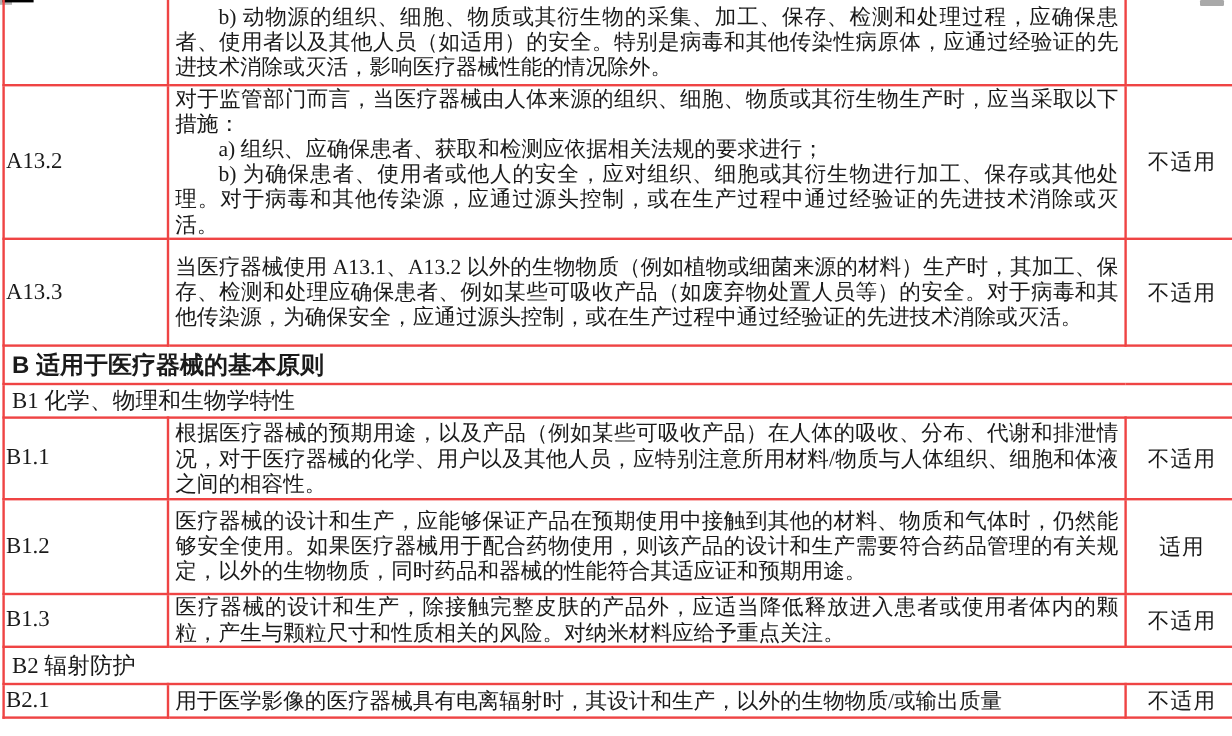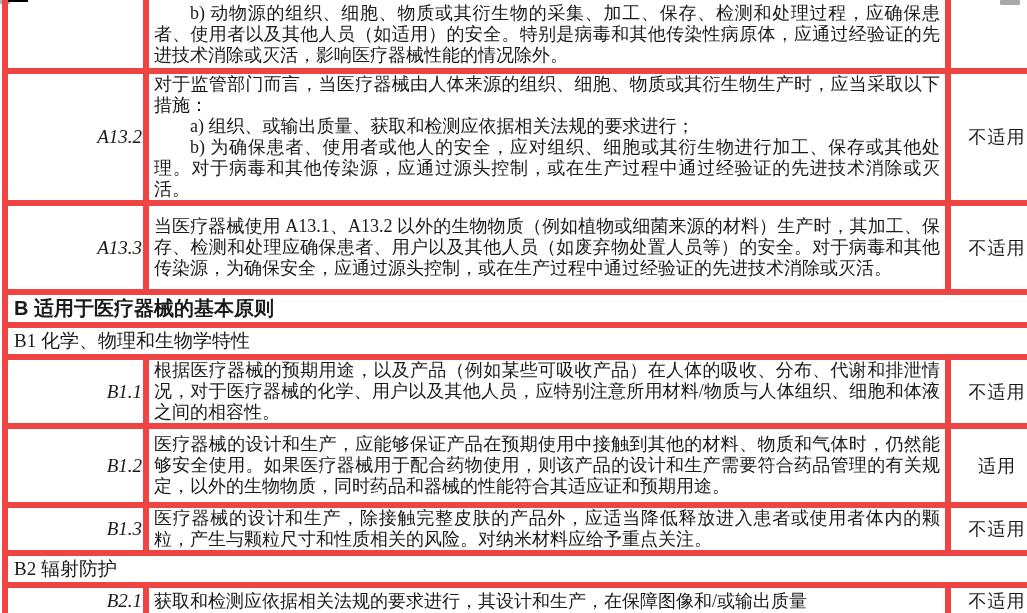--- a/index.html
+++ b/index.html
@@ -11,28 +11,28 @@
   }
   .page { position: relative; width: 1027px; height: 613px; }
 
   table.doc {
     position: absolute; left: 2px; top: 0;
     border-collapse: collapse;
     table-layout: fixed;
     width: 1017px;
   }
   table.doc td {
-    border: 6px solid #ef4444;
+    border: 2px solid #ef4444;
     overflow: hidden;
     vertical-align: middle;
     color: #1a1a1a;
   }
   tr.first-row td { border-top: none; }
 
-  td.col-code   { width: 133px; text-align: right; font-size: 19px; font-style: italic; }
+  td.col-code   { width: 133px; text-align: left; font-size: 19px; }
   td.col-text   { width: 786px; padding: 0 5px; font-size: 18px; line-height: 21px; }
   td.col-status { width: 90px;  text-align: center; font-size: 18px; letter-spacing: 1px; }
 
   .para { text-align: justify; text-justify: inter-ideograph; }
   .para.indent { text-indent: 2em; }
 
   td.section-cell { padding: 0 6px; font-size: 19px; }
   tr.section-main td.section-cell {
     font-family: "Liberation Sans", "DejaVu Sans", sans-serif;
     font-weight: bold;
@@ -62,30 +62,30 @@
       <td class="col-text">
         <div class="para indent">b) 动物源的组织、细胞、物质或其衍生物的采集、加工、保存、检测和处理过程，应确保患者、使用者以及其他人员（如适用）的安全。特别是病毒和其他传染性病原体，应通过经验证的先进技术消除或灭活，影响医疗器械性能的情况除外。</div>
       </td>
       <td class="col-status"></td>
     </tr>
 
     <tr style="height:128px">
       <td class="col-code">A13.2</td>
       <td class="col-text">
         <div class="para">对于监管部门而言，当医疗器械由人体来源的组织、细胞、物质或其衍生物生产时，应当采取以下措施：</div>
-        <div class="para indent">a) 组织、或输出质量、获取和检测应依据相关法规的要求进行；</div>
+        <div class="para indent">a) 组织、应确保患者、获取和检测应依据相关法规的要求进行；</div>
         <div class="para indent">b) 为确保患者、使用者或他人的安全，应对组织、细胞或其衍生物进行加工、保存或其他处理。对于病毒和其他传染源，应通过源头控制，或在生产过程中通过经验证的先进技术消除或灭活。</div>
       </td>
       <td class="col-status">不适用</td>
     </tr>
 
     <tr style="height:89px">
       <td class="col-code">A13.3</td>
       <td class="col-text">
-        <div class="para">当医疗器械使用 A13.1、A13.2 以外的生物物质（例如植物或细菌来源的材料）生产时，其加工、保存、检测和处理应确保患者、用户以及其他人员（如废弃物处置人员等）的安全。对于病毒和其他传染源，为确保安全，应通过源头控制，或在生产过程中通过经验证的先进技术消除或灭活。</div>
+        <div class="para">当医疗器械使用 A13.1、A13.2 以外的生物物质（例如植物或细菌来源的材料）生产时，其加工、保存、检测和处理应确保患者、例如某些可吸收产品（如废弃物处置人员等）的安全。对于病毒和其他传染源，为确保安全，应通过源头控制，或在生产过程中通过经验证的先进技术消除或灭活。</div>
       </td>
       <td class="col-status">不适用</td>
     </tr>
 
     <tr class="section-main" style="height:32px">
       <td class="section-cell" colspan="3">B  适用于医疗器械的基本原则</td>
     </tr>
 
     <tr style="height:27px">
       <td class="section-cell" colspan="3">B1 化学、物理和生物学特性</td>
@@ -115,20 +115,20 @@
       <td class="col-status">不适用</td>
     </tr>
 
     <tr style="height:31px">
       <td class="section-cell" colspan="3">B2 辐射防护</td>
     </tr>
 
     <tr style="height:25px">
       <td class="col-code">B2.1</td>
       <td class="col-text">
-        <div class="para">获取和检测应依据相关法规的要求进行，其设计和生产，在保障图像和/或输出质量</div>
+        <div class="para">用于医学影像的医疗器械具有电离辐射时，其设计和生产，以外的生物物质/或输出质量</div>
       </td>
       <td class="col-status">不适用</td>
     </tr>
   </tbody>
     </table>
 
 </div>
 
 </body></html>

